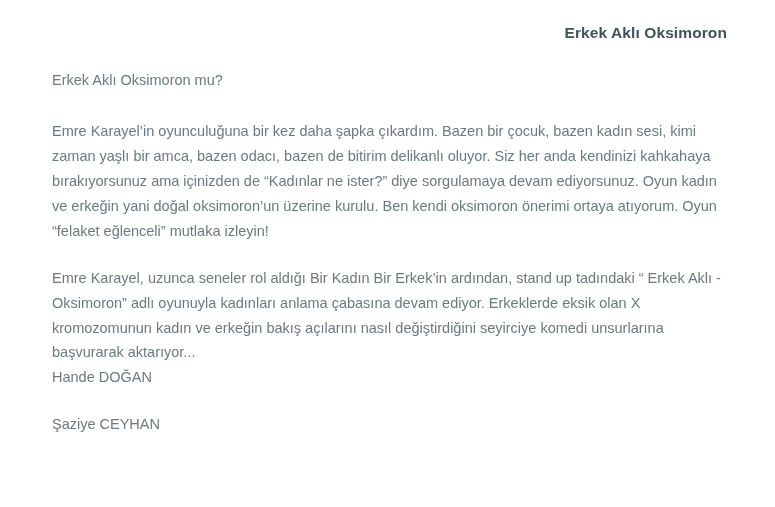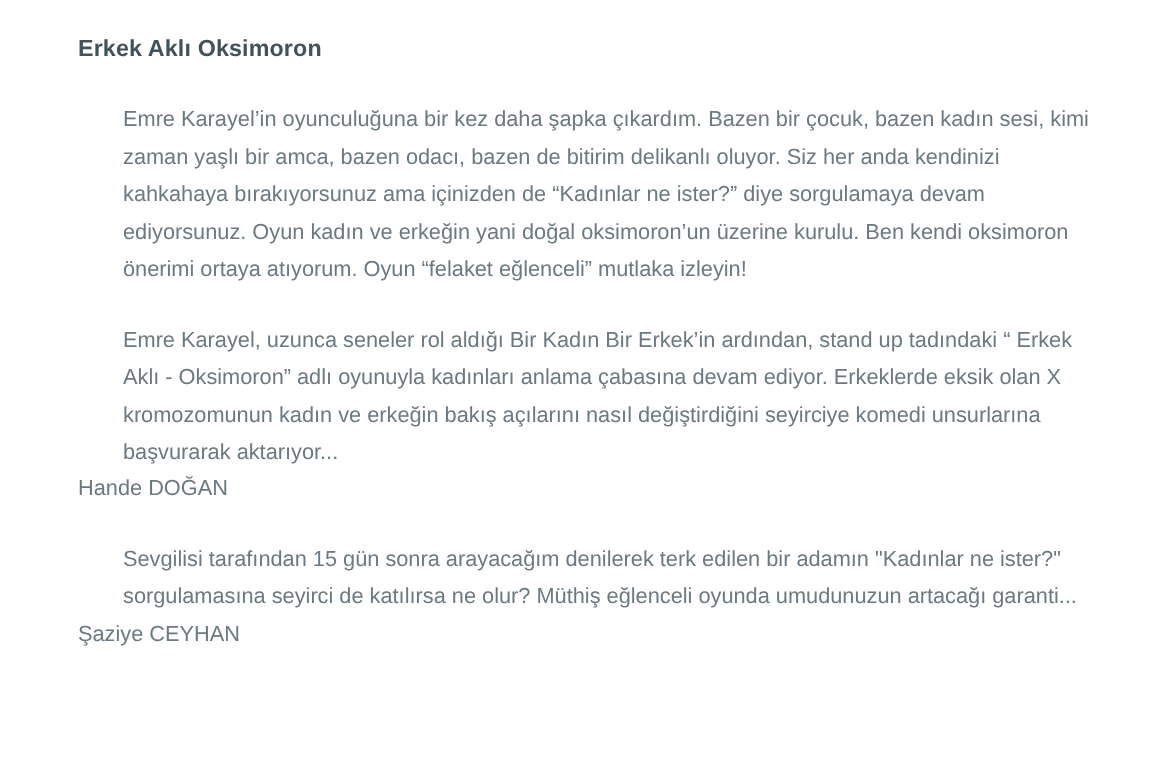--- a/index.html
+++ b/index.html
@@ -20,68 +20,68 @@
     height: 507px;
     box-sizing: border-box;
     padding: 18px 48px 0 52px;
   }
   .doc-title {
     font-size: 15.5px;
     font-weight: bold;
     color: #41525a;
     margin: 6px 0 26px 0;
     letter-spacing: 0.1px;
+    text-align: right;
   }
   .para {
     font-size: 14.5px;
     line-height: 1.72;
     color: #6b7a80;
     margin: 0 0 22px 0;
     max-width: 680px;
     text-align: left;
   }
   .para.lead {
     margin-bottom: 26px;
   }
   .para-body {
     display: block;
-    margin-left: 30px;
   }
   .signature {
     display: block;
     color: #6b7a80;
   }
   .block {
     margin-bottom: 20px;
   }
   .block:last-child {
     margin-bottom: 0;
   }
 </style>
 </head>
 <body>
 
 <div class="page">
 
   <h1 class="doc-title">Erkek Aklı Oksimoron</h1>
 
+  <p class="para lead">Erkek Aklı Oksimoron mu?</p>
 
   <div class="block">
     <p class="para">
       <span class="para-body">Emre Karayel’in oyunculuğuna bir kez daha şapka çıkardım. Bazen bir çocuk, bazen kadın sesi, kimi zaman yaşlı bir amca, bazen odacı, bazen de bitirim delikanlı oluyor. Siz her anda kendinizi kahkahaya bırakıyorsunuz ama içinizden de “Kadınlar ne ister?” diye sorgulamaya devam ediyorsunuz. Oyun kadın ve erkeğin yani doğal oksimoron’un üzerine kurulu. Ben kendi oksimoron önerimi ortaya atıyorum. Oyun “felaket eğlenceli” mutlaka izleyin!</span>
     </p>
   </div>
 
   <div class="block">
     <p class="para">
       <span class="para-body">Emre Karayel, uzunca seneler rol aldığı Bir Kadın Bir Erkek’in ardından, stand up tadındaki “ Erkek Aklı - Oksimoron” adlı oyunuyla kadınları anlama çabasına devam ediyor. Erkeklerde eksik olan X kromozomunun kadın ve erkeğin bakış açılarını nasıl değiştirdiğini seyirciye komedi unsurlarına başvurarak aktarıyor...</span>
       <span class="signature">Hande DOĞAN</span>
     </p>
   </div>
 
   <div class="block">
     <p class="para">
-      <span class="para-body">Sevgilisi tarafından 15 gün sonra arayacağım denilerek terk edilen bir adamın "Kadınlar ne ister?" sorgulamasına seyirci de katılırsa ne olur? Müthiş eğlenceli oyunda umudunuzun artacağı garanti...</span>
       <span class="signature">Şaziye CEYHAN</span>
     </p>
   </div>
 
 </div>
 
 </body></html>

